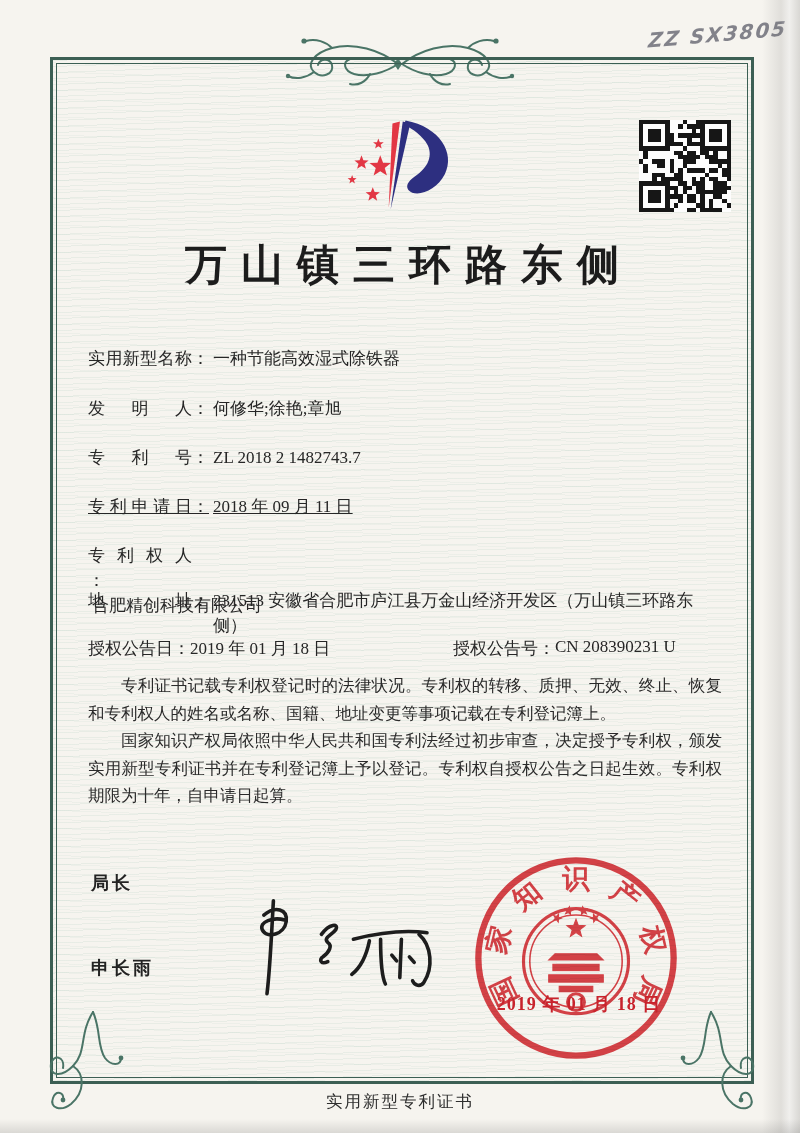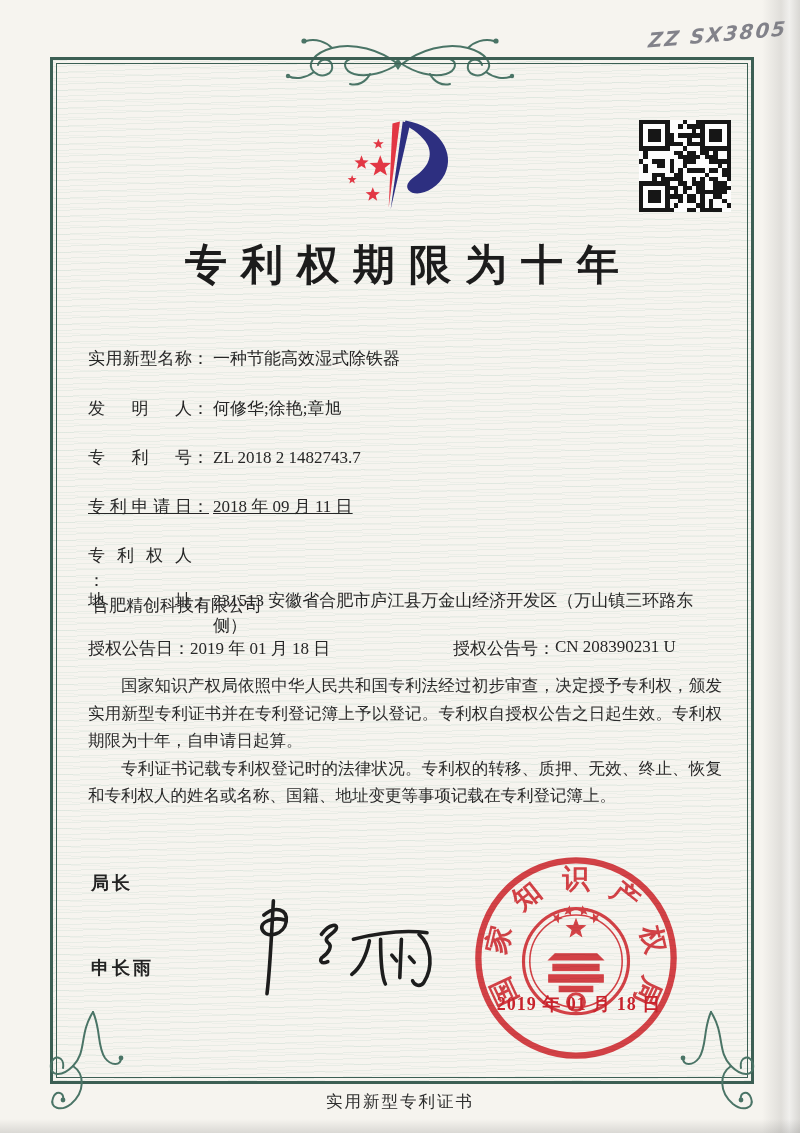--- a/index.html
+++ b/index.html
@@ -576,21 +576,21 @@
         <div></div>
         <div class="on"></div>
         <div class="on"></div>
         <div class="on"></div>
         <div class="on"></div>
         <div class="on"></div>
         <div></div>
         <div></div>
       </div>
 
-    <h1 class="title">专利权期限为十年</h1>
+    <h1 class="title">万山镇三环路东侧</h1>
 
     <div class="row" style="top:286px;">
       <span class="lbl">实用新型名称</span>
         <span class="colon">：</span>
       <span class="val">一种节能高效湿式除铁器</span>
     </div>
     <div class="row" style="top:336px;">
       <span class="lbl">发明人</span>
         <span class="colon">：</span>
       <span class="val">何修华;徐艳;章旭</span>
@@ -621,22 +621,22 @@
         <span>：</span>
       <span>2019 年 01 月 18 日</span>
     </div>
     <div class="grant" style="left:400px; top:577px;">
       <span>授权公告号</span>
         <span>：</span>
       <span>CN 208390231 U</span>
     </div>
 
     <div class="paras">
+      <p>专利证书记载专利权登记时的法律状况。专利权的转移、质押、无效、终止、恢复和专利权人的姓名或名称、国籍、地址变更等事项记载在专利登记簿上。</p>
       <p>国家知识产权局依照中华人民共和国专利法经过初步审查，决定授予专利权，颁发实用新型专利证书并在专利登记簿上予以登记。专利权自授权公告之日起生效。专利权期限为十年，自申请日起算。</p>
-      <p>专利证书记载专利权登记时的法律状况。专利权的转移、质押、无效、终止、恢复和专利权人的姓名或名称、国籍、地址变更等事项记载在专利登记簿上。</p>
     </div>
 
     <div class="sig-role">局长</div>
     <div class="sig-name">申长雨</div>
 
     <svg class="sig-graphic" viewBox="0 0 260 140">
       <g stroke="#1d1d1d" fill="none" stroke-width="4.5" stroke-linecap="round">
         <path d="M46,34 C60,22 76,26 74,42 C72,58 50,64 44,52 C40,42 58,36 72,40"></path>
         <path d="M58,16 C56,50 54,100 50,132"></path>
         <path d="M118,58 C128,44 140,44 136,52 C130,60 120,62 126,68 C132,72 128,80 120,86 C114,90 118,96 126,92"></path>

